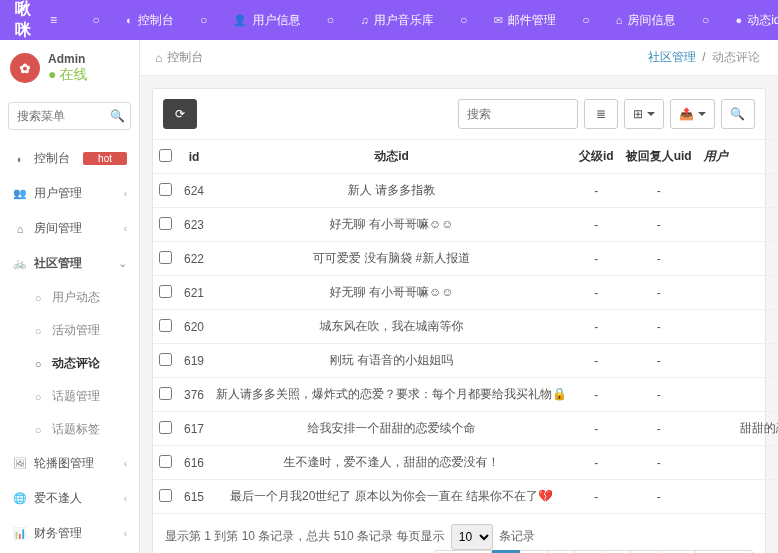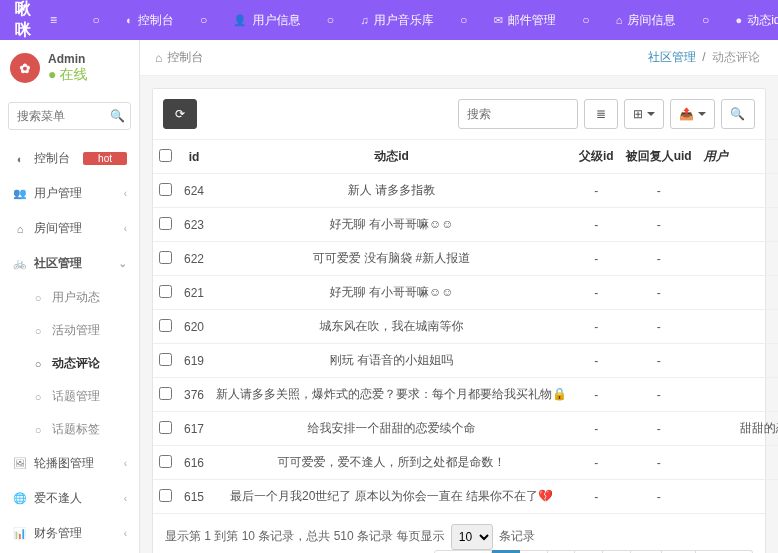--- a/index.html
+++ b/index.html
@@ -321,21 +321,21 @@
             <td>617</td>
             <td>给我安排一个甜甜的恋爱续个命</td>
             <td>-</td>
             <td>-</td>
             <td></td>
             <td>甜甜的恋爱没有，爆炸式的恋爱，你要吗？</td>
           </tr>
           <tr>
             <td class="col-cb"><input type="checkbox" style=""></td>
             <td>616</td>
-            <td>可可爱爱，爱不逢人，所到之处都是命数！</td>
+            <td>生不逢时，爱不逢人，甜甜的恋爱没有！</td>
             <td>-</td>
             <td>-</td>
             <td></td>
             <td>你好呀</td>
           </tr>
           <tr>
             <td class="col-cb"><input type="checkbox" style=""></td>
             <td>615</td>
             <td>最后一个月我20世纪了 原本以为你会一直在 结果你不在了💔</td>
             <td>-</td>

